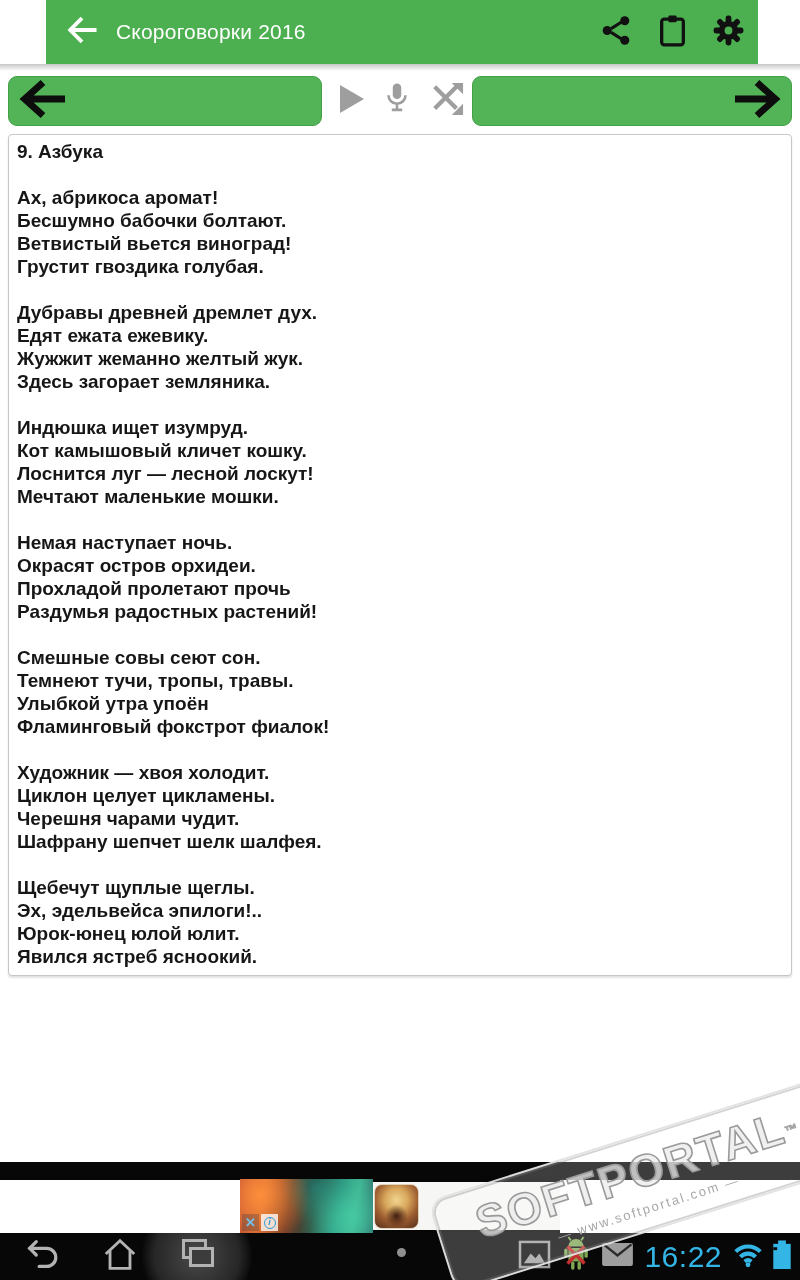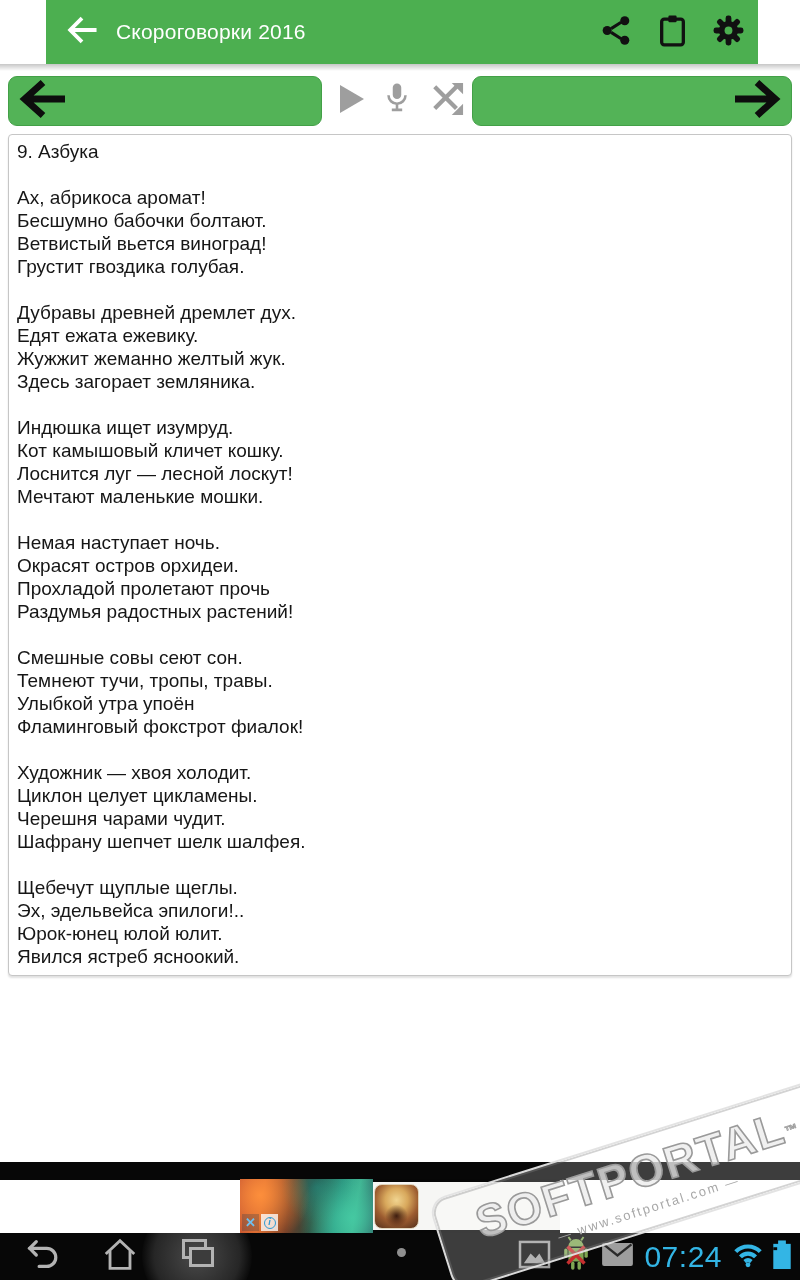--- a/index.html
+++ b/index.html
@@ -24,21 +24,21 @@
   .nav-green { position:absolute; top:5px; height:50px; background:#53B357; border-radius:9px;
                border:1px solid #43a047; display:flex; align-items:center; }
   .nav-prev { left:8px;  width:314px; justify-content:flex-start; padding-left:7px; }
   .nav-next { left:472px; width:320px; justify-content:flex-end;  padding-right:7px; }
   .mid-icons { position:absolute; left:335px; top:5px; width:135px; height:50px; display:flex;
                align-items:center; justify-content:space-between; padding:0 4px; }
 
   
   .card { position:absolute; left:8px; top:134px; width:784px; height:842px; background:#fff;
           border:1px solid #c6c6c6; border-radius:4px;
-          box-shadow:0 2px 2px rgba(0,0,0,.12); padding:5px 8px; overflow:hidden; }
+          box-shadow:0 2px 2px rgba(0,0,0,.12); padding:5px 8px; overflow:hidden;font-weight:bold; }
   .card-text { font-size:19px; line-height:23px; color:#161616; white-space:pre-line; }
 
   
   .ad-black-strip { position:absolute; left:0; top:1162px; width:800px; height:18px; background:#070707; }
   .ad-row { position:absolute; left:0; top:1180px; width:800px; height:53px; background:#fff; }
   .ad-banner { position:absolute; left:240px; top:-1px; width:320px; height:54px; background:#060606;
                display:flex; }
   .ad-art { position:relative; width:133px; height:54px; flex:none;
     background:
       radial-gradient(circle at 15% 30%, rgba(255,145,60,.95), rgba(255,145,60,0) 42%),
@@ -291,21 +291,21 @@
           <path d="M12.5 4.5 L10 1 M23.5 4.5 L26 1" stroke="#7fa653" stroke-width="2" fill="none"></path>
           <path d="M9 11 L27 29 M27 11 L9 29" stroke="#c62f2f" stroke-width="3.6" fill="none"></path>
         </svg>
       </span>
       <span>
         <svg width="33" height="25" viewBox="0 0 34 26">
           <rect x="1" y="1" width="32" height="24" rx="2" fill="#9e9e9e"></rect>
           <path d="M2.5 2.5 L17 14 L31.5 2.5" stroke="#2a2a2a" stroke-width="2.4" fill="none"></path>
         </svg>
       </span>
-      <span class="time">07:24</span>
+      <span class="time">16:22</span>
       <span>
         <svg width="32" height="27" viewBox="0 0 34 28">
           <path d="M4 11 A18 18 0 0 1 30 11" stroke="#33B5E5" stroke-width="4.4" fill="none"></path>
           <path d="M9 16.5 A11 11 0 0 1 25 16.5" stroke="#33B5E5" stroke-width="4.4" fill="none"></path>
           <path d="M13.5 21.5 A5.5 5.5 0 0 1 20.5 21.5" stroke="#33B5E5" stroke-width="4.4" fill="none"></path>
           <circle cx="17" cy="25" r="2.6" fill="#33B5E5"></circle>
         </svg>
       </span>
       <span>
         <svg width="20" height="31" viewBox="0 0 20 32">

